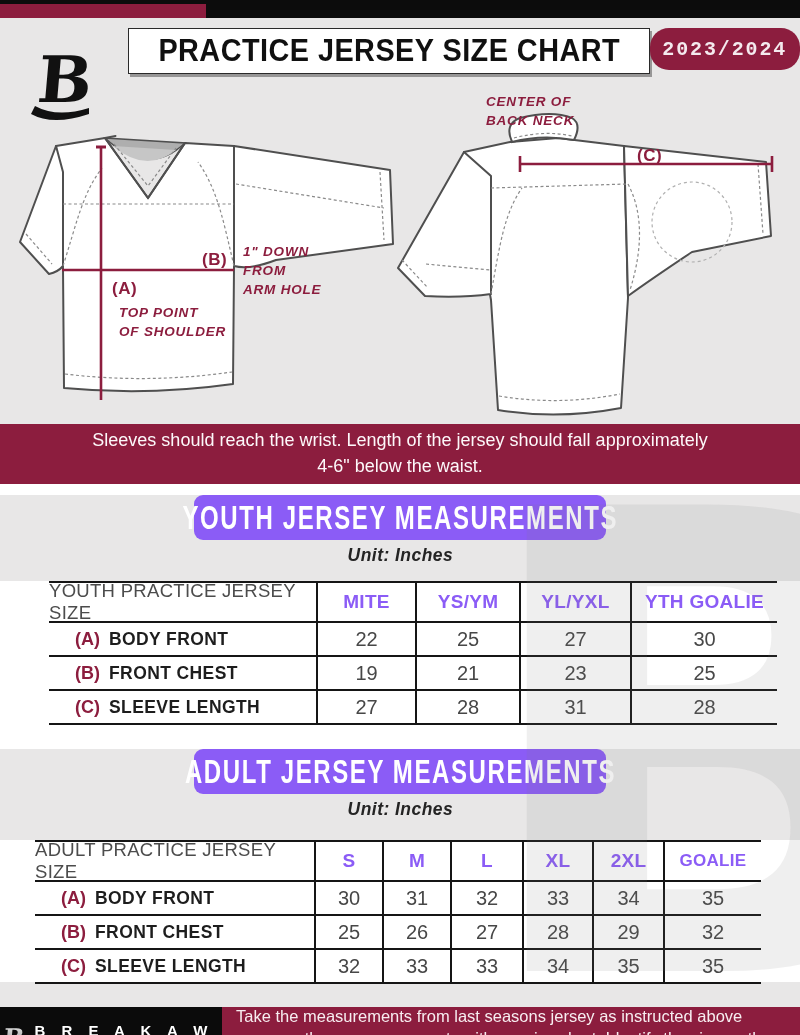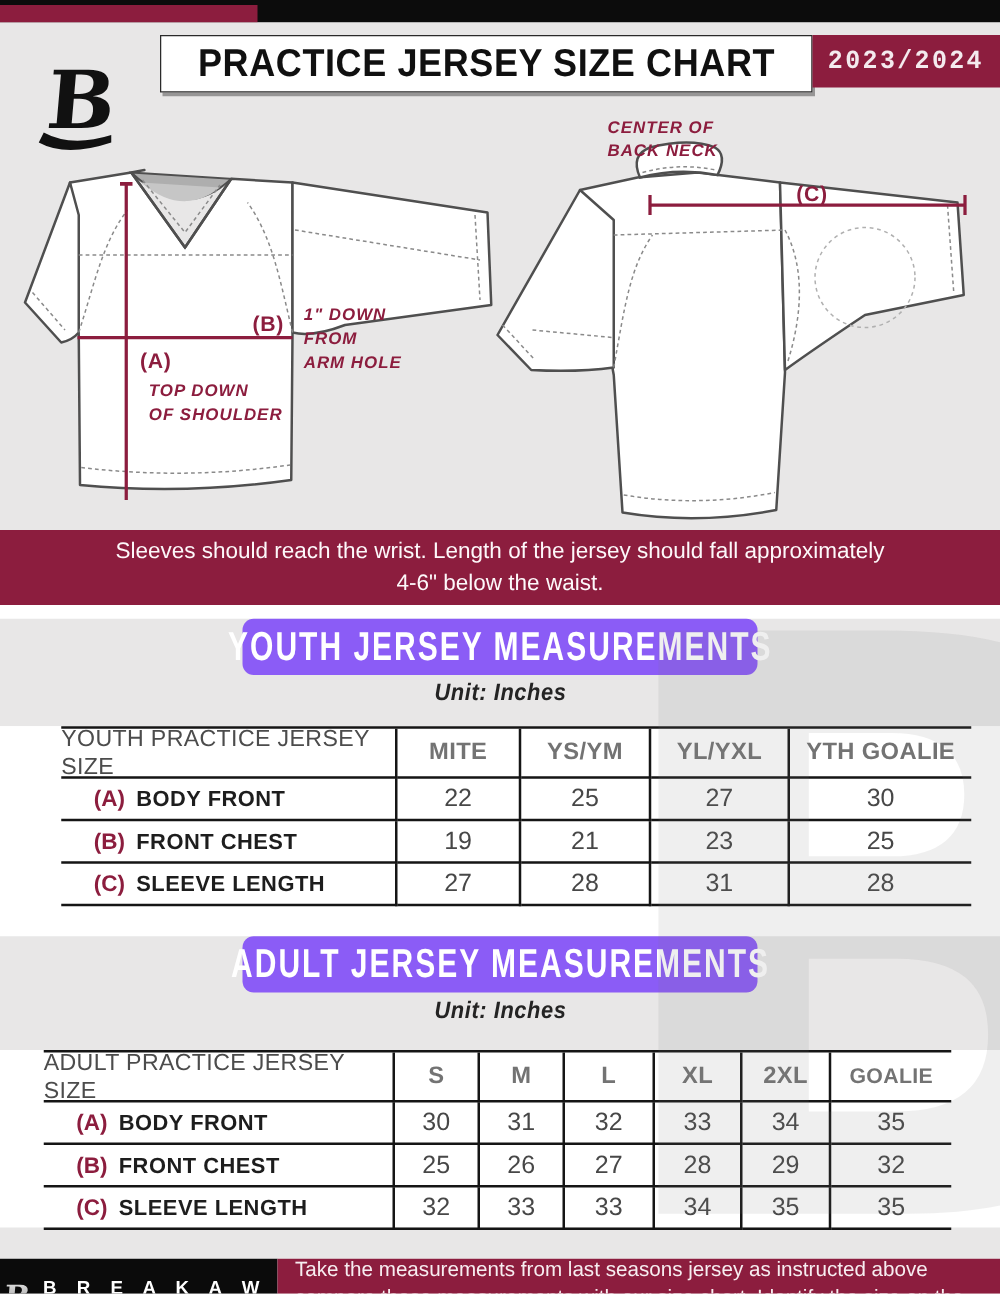--- a/index.html
+++ b/index.html
@@ -10,21 +10,21 @@
   .topstrip{position:relative;height:18px;background:#0c0c0c;}
   .topstrip .maroon-seg{position:absolute;left:0;top:4px;width:206px;height:14px;background:#8c1d3e;}
 
   
   .diagram-area{position:relative;height:406px;background:#e8e7e7;}
   .title-box{position:absolute;left:128px;top:10px;width:522px;height:46px;background:#fff;
     border:1px solid #2a2a2a;box-shadow:2px 3px 0 rgba(0,0,0,.35);display:flex;align-items:center;justify-content:center;box-sizing:border-box;}
   .title-box span{font-size:31px;font-weight:bold;color:#101010;letter-spacing:.5px;white-space:nowrap;
     display:inline-block;transform:scaleX(.93);}
   .season-box{position:absolute;left:650px;top:10px;width:150px;height:42px;background:#8c1d3e;
-    display:flex;align-items:center;justify-content:center;}
+    display:flex;align-items:center;justify-content:center;border-radius:19px;}
   .season-box span{font-family:"Liberation Mono","DejaVu Sans Mono",monospace;font-size:21px;font-weight:bold;
     color:#f4eaee;letter-spacing:2px;white-space:nowrap;display:inline-block;transform:scaleX(.95);}
   .brand-logo{position:absolute;left:27px;top:26px;}
 
   .jersey-svg{position:absolute;}
   .front-svg{left:18px;top:88px;}
   .back-svg{left:392px;top:66px;}
 
   .diag-label{position:absolute;color:#8c1d3e;z-index:3;}
   .diag-key{font-weight:bold;font-size:17px;letter-spacing:.5px;}
@@ -56,21 +56,21 @@
   
   .table-band{background:#fff;}
   .youth-table-band{height:144px;}
   .adult-table-band{height:142px;}
   .grid{display:grid;border-top:2.5px solid #151515;}
   .youth-grid{grid-template-columns:269px 99px 104px 111px 145px;grid-template-rows:40px 34px 34px 34px;margin-left:49px;width:728px;}
   .adult-grid{grid-template-columns:281px 68px 68px 72px 70px 71px 96px;grid-template-rows:40px 34px 34px 34px;margin-left:35px;width:726px;}
   .cell{border-bottom:2.5px solid #151515;display:flex;align-items:center;justify-content:center;box-sizing:border-box;}
   .vr{border-right:2.5px solid #151515;}
   .size-head{color:#4c4c4c;font-size:18.5px;letter-spacing:.3px;}
-  .col-head{font-weight:bold;font-size:19px;color:#737373;letter-spacing:.3px;}
+  .col-head{font-weight:bold;font-size:19px;color:#8b5cf6;letter-spacing:.3px;}
   .col-head-sm{font-size:17px;}
   .lbl{justify-content:flex-start;padding-left:26px;gap:9px;}
   .key{color:#8c1d3e;font-weight:bold;font-size:18px;}
   .rowlbl{color:#1d1d1d;font-weight:bold;font-size:17.5px;letter-spacing:.4px;}
   .val{color:#474747;font-size:20px;}
 
   .bottom-gap{height:25px;background:#e8e7e7;}
 
   
   .footer{height:63px;display:flex;}
@@ -160,21 +160,21 @@
       <path d="M128,72 L128,88" stroke="#8c1d3e" stroke-width="2.6"></path>
       <path d="M380,72 L380,88" stroke="#8c1d3e" stroke-width="2.6"></path>
       <path d="M128,80 L380,80" stroke="#8c1d3e" stroke-width="2.6"></path>
     </svg>
 
     <div class="diag-label diag-key lbl-b-key">(B)</div>
     <div class="diag-label diag-desc lbl-b-desc">1" DOWN
 FROM
 ARM HOLE</div>
     <div class="diag-label diag-key lbl-a-key">(A)</div>
-    <div class="diag-label diag-desc lbl-a-desc">TOP DOWN
+    <div class="diag-label diag-desc lbl-a-desc">TOP POINT
 OF SHOULDER</div>
     <div class="diag-label diag-key lbl-c-key">(C)</div>
     <div class="diag-label diag-desc lbl-c-desc">CENTER OF
 BACK NECK</div>
   </section>
 
   <section class="notice">
     <p>Sleeves should reach the wrist. Length of the jersey should fall approximately 4-6" below the waist.</p>
   </section>
 

